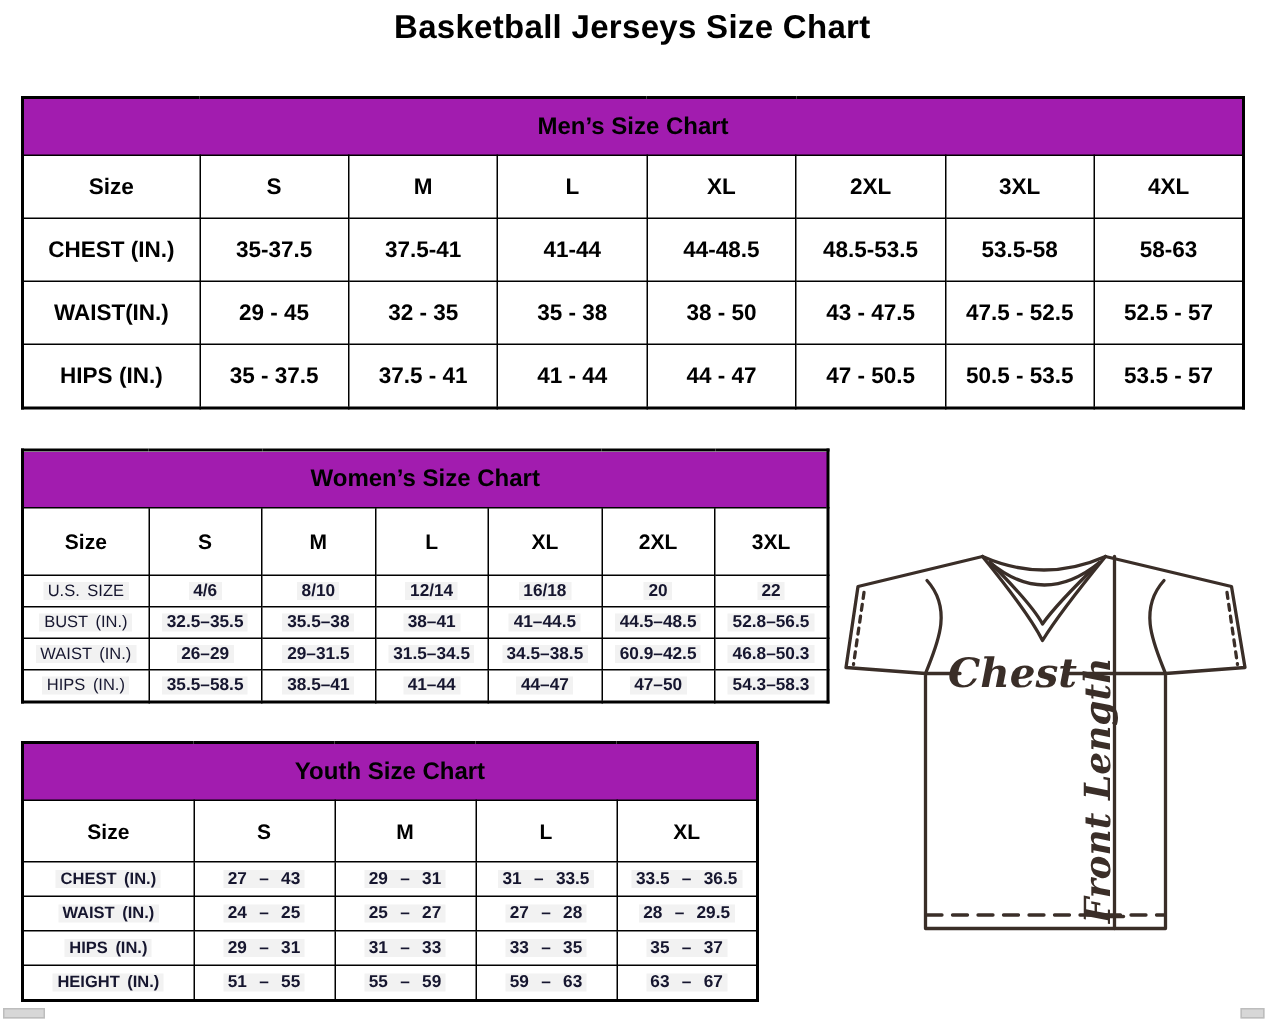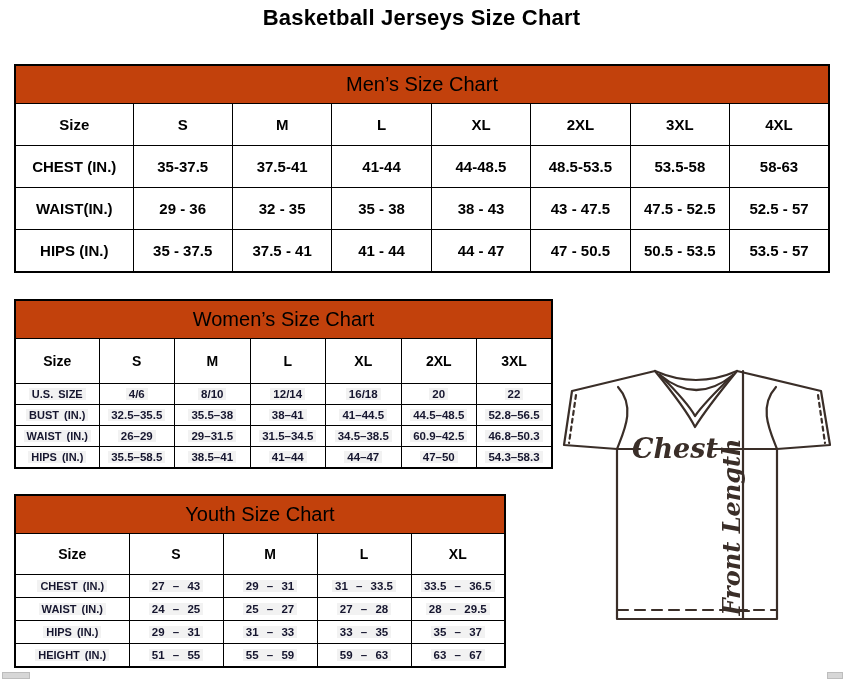--- a/index.html
+++ b/index.html
@@ -14,32 +14,32 @@
   }
   table {
     position:absolute; border-collapse:collapse; table-layout:fixed;
     background:#fff; border:2px solid #000;
   }
   th, td {
     border:1px solid #000; text-align:center; vertical-align:middle;
     padding:0; overflow:hidden; white-space:nowrap;
   }
   tr.tbl-title td {
-    background:#c2410c; font-weight:normal; font-size:20px; height:37px;
+    background:#a21caf; font-weight:bold; font-size:16px; height:37px;
     border-bottom:1px solid #000;
   }
   
   #men { left:14px; top:64px; width:816px; }
   #men tr.size-row th { height:41px; font-size:15px; font-weight:bold; }
   #men tr.data-row td { height:41px; font-size:15px; font-weight:bold; }
   
   #women { left:14px; top:299px; width:539px;border-radius:13px; }
   #women tr.size-row th { height:44px; font-size:14px; font-weight:bold; }
   #women tr.data-row td { height:20px; font-size:11.5px; font-weight:bold; color:#16162f; }
-  #women tr.data-row th { height:20px; font-size:11px; font-weight:bold; color:#16162f; word-spacing:2px;margin-left:28px; }
+  #women tr.data-row th { height:20px; font-size:11px; font-weight:normal; color:#16162f; word-spacing:2px;margin-left:28px; }
   
   #youth { left:14px; top:494px; width:492px; }
   #youth tr.size-row th { height:40px; font-size:14px; font-weight:bold; }
   #youth tr.data-row td { height:22px; font-size:11.5px; font-weight:bold; color:#16162f; word-spacing:5px; }
   #youth tr.data-row th { height:22px; font-size:11px; font-weight:bold; color:#16162f; word-spacing:2px; }
   .hl { background:#f2f2f2; padding:0 3px; }
   
   #jersey { position:absolute; left:556px; top:358px; width:287px; height:270px; }
   
   .sb {
@@ -84,24 +84,24 @@
     <td>35-37.5</td>
     <td>37.5-41</td>
     <td>41-44</td>
     <td>44-48.5</td>
     <td>48.5-53.5</td>
     <td>53.5-58</td>
     <td>58-63</td>
   </tr>
   <tr class="data-row">
     <td>WAIST(IN.)</td>
-    <td>29 - 36</td>
+    <td>29 - 45</td>
     <td>32 - 35</td>
     <td>35 - 38</td>
-    <td>38 - 43</td>
+    <td>38 - 50</td>
     <td>43 - 47.5</td>
     <td>47.5 - 52.5</td>
     <td>52.5 - 57</td>
   </tr>
   <tr class="data-row">
     <td>HIPS (IN.)</td>
     <td>35 - 37.5</td>
     <td>37.5 - 41</td>
     <td>41 - 44</td>
     <td>44 - 47</td>

